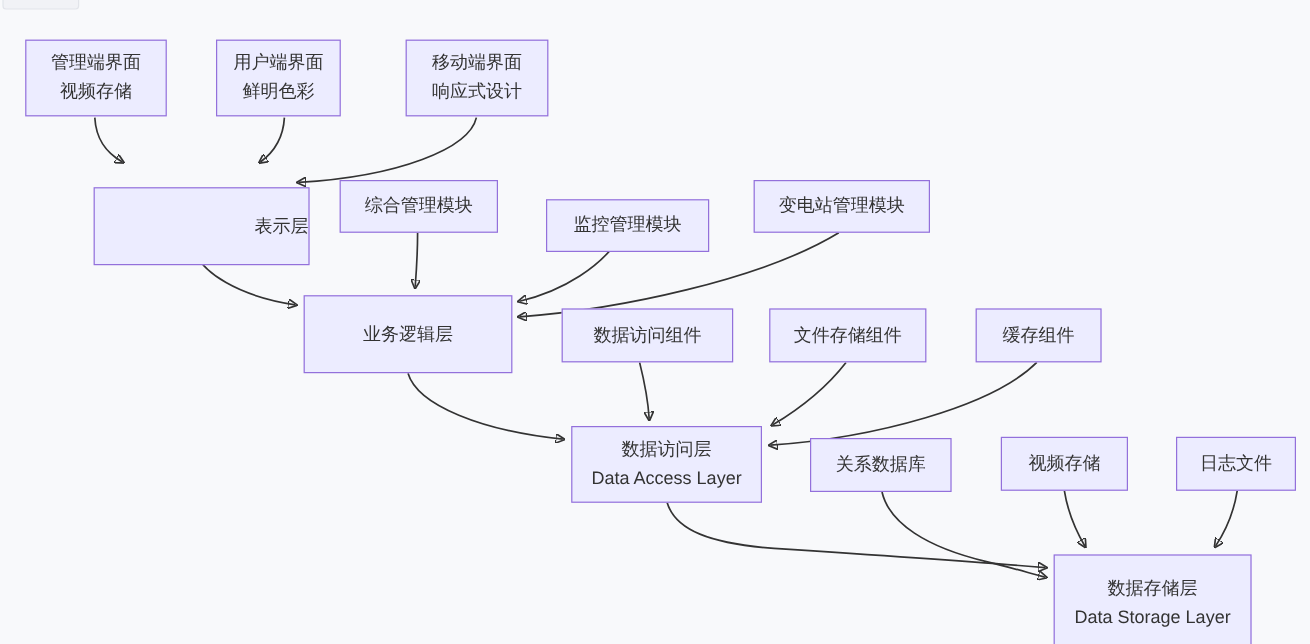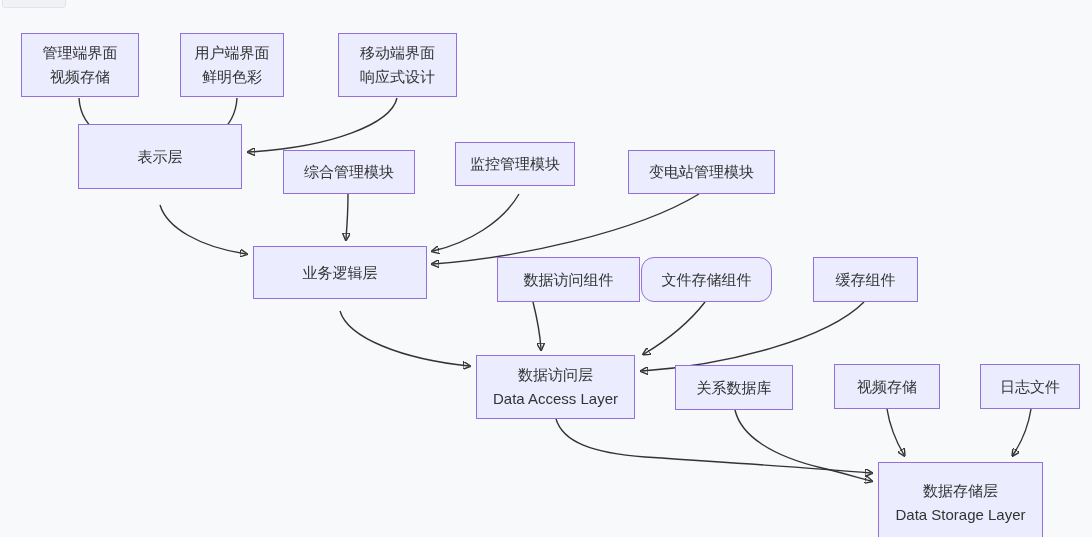--- a/index.html
+++ b/index.html
@@ -34,27 +34,27 @@
   }
   .cropped-control{
     position:absolute;left:2px;top:-5px;width:64px;height:13px;
     background:#f1f2f6;border:1px solid #e2e4ea;border-radius:3px;
     box-sizing:border-box;
   }
   
   #n-admin_ui          {left:21px;  top:33px;  width:118px; height:64px;}
   #n-user_ui           {left:180px; top:33px;  width:104px; height:64px;}
   #n-mobile_ui         {left:338px; top:33px;  width:119px; height:64px;}
-  #n-presentation      {left:78px;  top:124px; width:164px; height:65px;}
+  #n-presentation      {left:78px;  top:156px; width:180px; height:65px;align-items:flex-end;}
   #n-mgmt_module       {left:283px; top:150px; width:132px; height:44px;}
-  #n-monitor_module    {left:455px; top:142px; width:120px; height:44px;}
+  #n-monitor_module    {left:455px; top:166px; width:136px; height:44px;}
   #n-substation_module {left:628px; top:150px; width:147px; height:44px;}
-  #n-business          {left:253px; top:246px; width:174px; height:53px;}
-  #n-data_access_comp  {left:468px; top:257px; width:143px; height:45px;margin-left:29px;}
-  #n-file_storage_comp {left:641px; top:257px; width:131px; height:45px;border-radius:13px;}
+  #n-business          {left:253px; top:246px; width:174px; height:65px;}
+  #n-data_access_comp  {left:468px; top:257px; width:143px; height:45px;}
+  #n-file_storage_comp {left:641px; top:257px; width:131px; height:45px;}
   #n-cache_comp        {left:813px; top:257px; width:105px; height:45px;}
   #n-data_access       {left:476px; top:355px; width:159px; height:64px;}
   #n-rdb               {left:675px; top:365px; width:118px; height:45px;}
   #n-video_storage     {left:834px; top:364px; width:106px; height:45px;}
   #n-log_file          {left:980px; top:364px; width:100px; height:45px;}
   #n-data_storage      {left:878px; top:462px; width:165px; height:81px;}
 </style>
 </head>
 <body>
 

